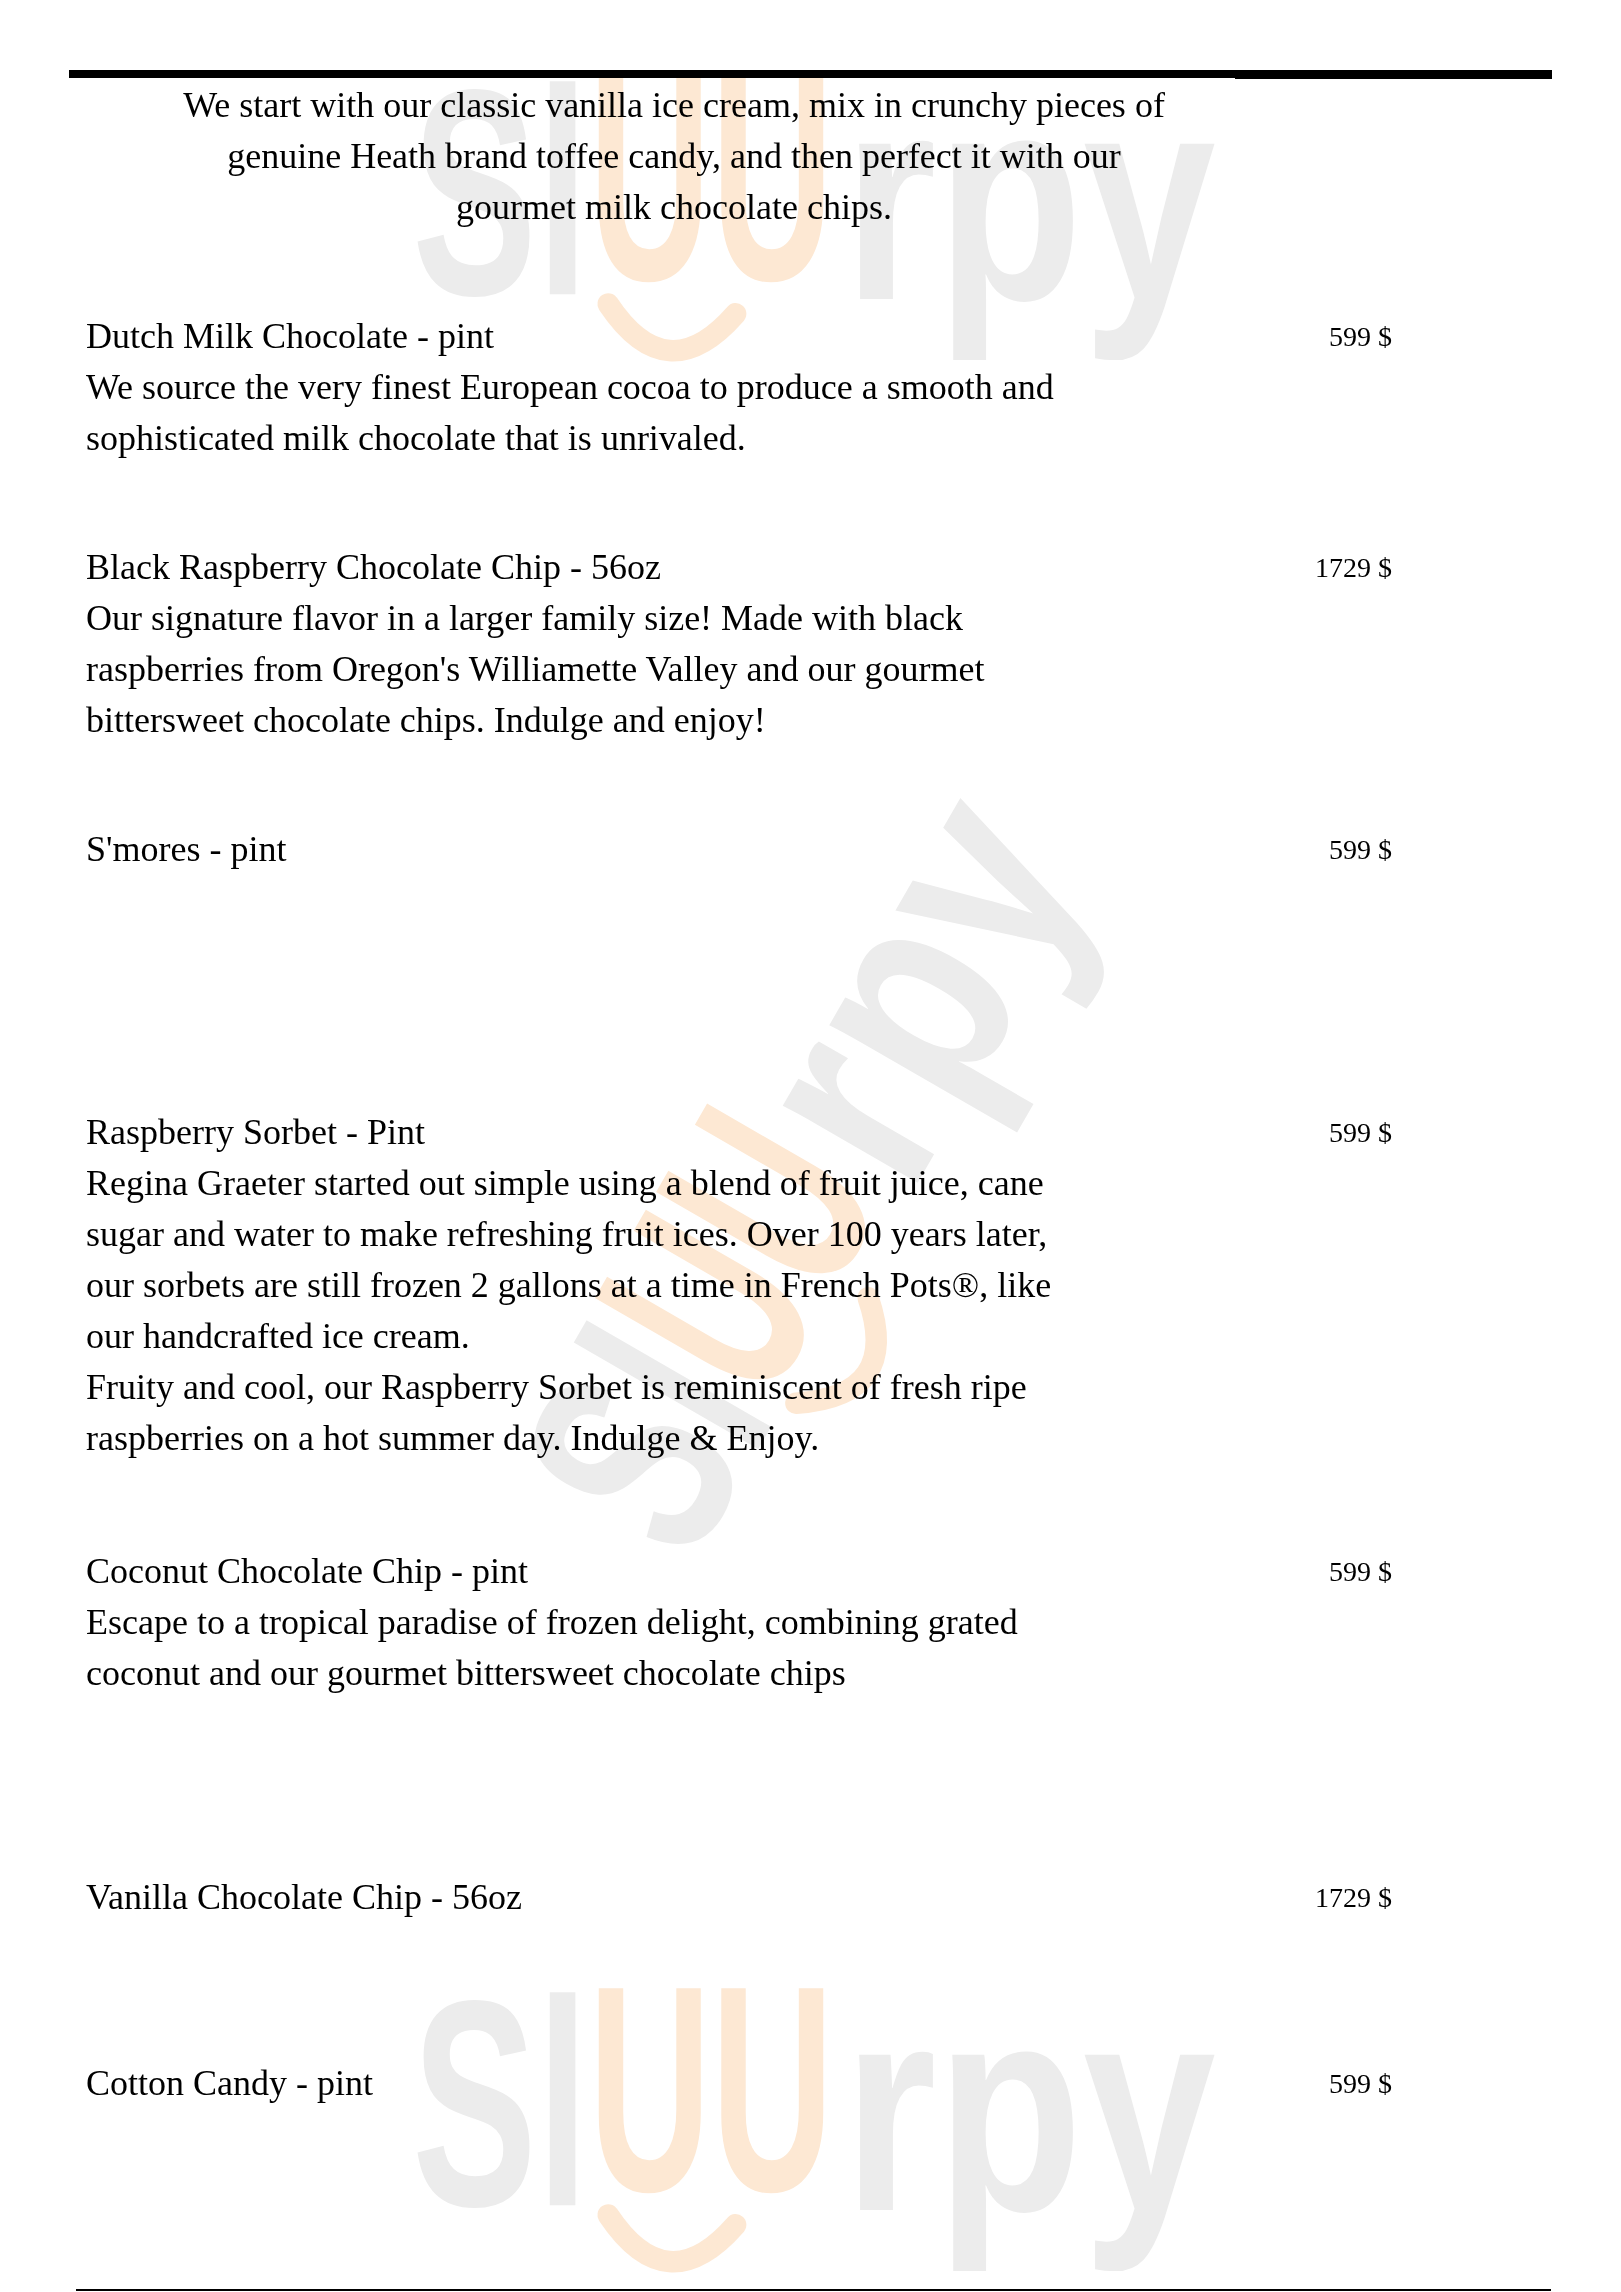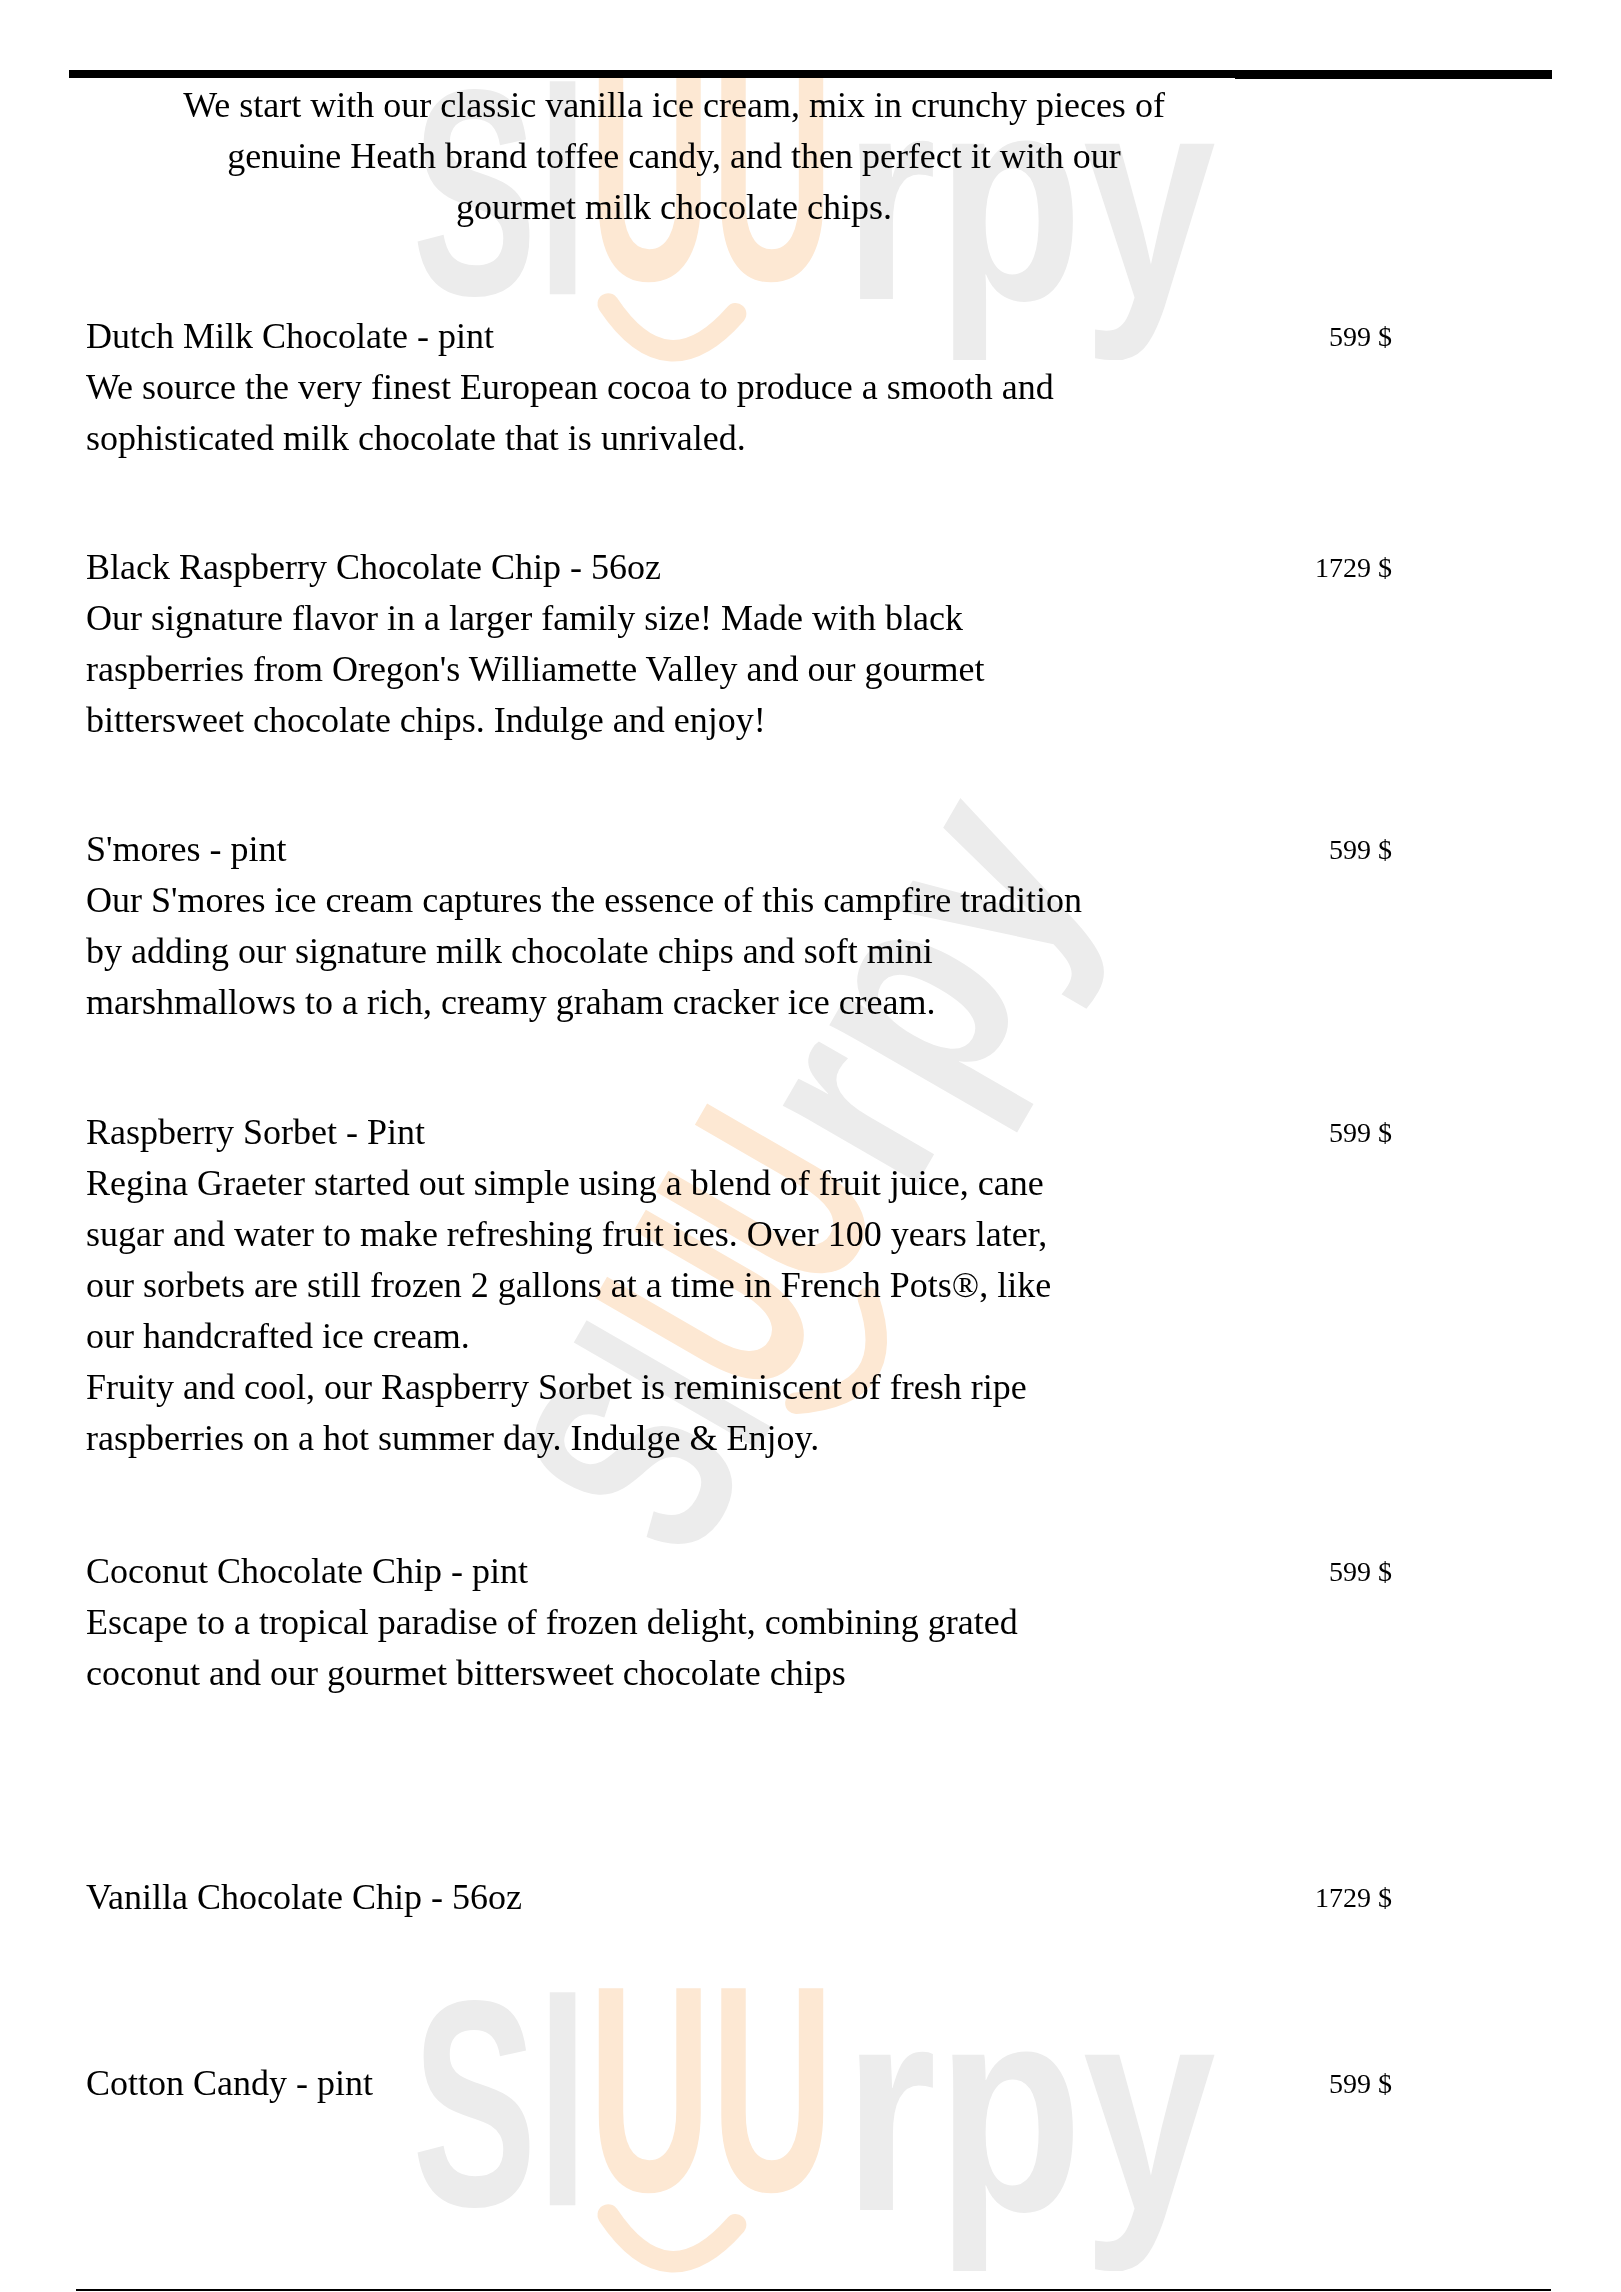--- a/index.html
+++ b/index.html
@@ -97,23 +97,20 @@
     <div class="item-title">Black Raspberry Chocolate Chip - 56oz</div>
     <div class="item-price">1729 $</div>
     <div class="item-desc">Our signature flavor in a larger family size! Made with black
 raspberries from Oregon's Williamette Valley and our gourmet
 bittersweet chocolate chips. Indulge and enjoy!</div>
   </div>
 
   <div class="item" style="top:824px;">
     <div class="item-title">S'mores - pint</div>
     <div class="item-price">599 $</div>
-    <div class="item-desc">Our S'mores ice cream captures the essence of this campfire tradition
-by adding our signature milk chocolate chips and soft mini
-marshmallows to a rich, creamy graham cracker ice cream.</div>
   </div>
 
   <div class="item" style="top:1107px;">
     <div class="item-title">Raspberry Sorbet - Pint</div>
     <div class="item-price">599 $</div>
     <div class="item-desc">Regina Graeter started out simple using a blend of fruit juice, cane
 sugar and water to make refreshing fruit ices. Over 100 years later,
 our sorbets are still frozen 2 gallons at a time in French Pots®, like
 our handcrafted ice cream.
 Fruity and cool, our Raspberry Sorbet is reminiscent of fresh ripe

